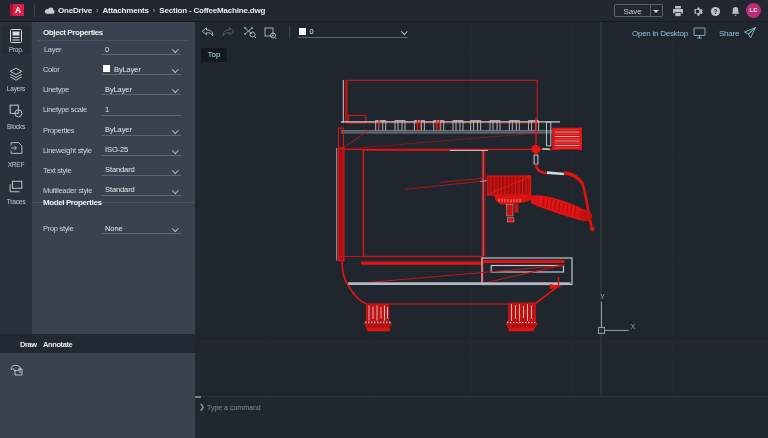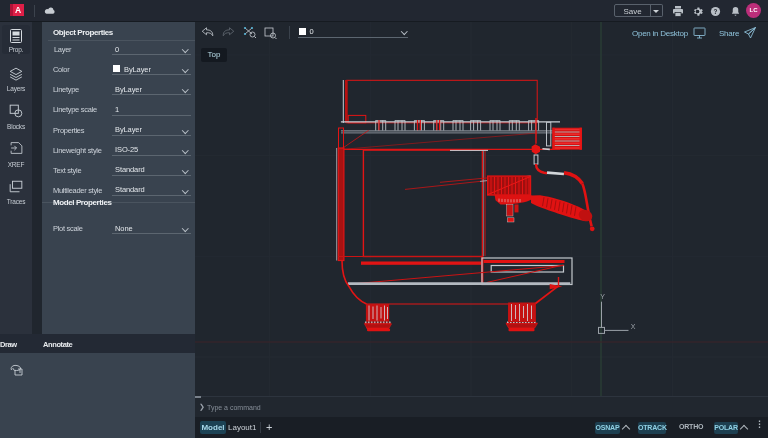--- a/index.html
+++ b/index.html
@@ -1,21 +1,21 @@
 <!DOCTYPE html>
 <html><head>
 <meta charset="utf-8">
 <style>
   html,body{margin:0;padding:0;background:#20262e;}
   #root{position:relative;width:768px;height:438px;overflow:hidden;
     font-family:"Liberation Sans",sans-serif;-webkit-font-smoothing:antialiased;}
   .abs{position:absolute;}
   #topbar{left:0;top:0;width:768px;height:22px;background:#222731;border-bottom:1px solid #161b21;box-sizing:border-box;}
   #sidebar{left:0;top:22px;width:32px;height:312px;background:#2b313c;}
-  #panel{left:32px;top:22px;width:163px;height:312px;background:#39434f;margin-left:10px;}
+  #panel{left:32px;top:22px;width:163px;height:312px;background:#39434f;}
   #tabbar{left:0;top:334px;width:195px;height:19px;background:#232934;}
   #toolpanel{left:0;top:353px;width:195px;height:85px;background:#39434f;}
   #canvas{left:195px;top:22px;width:573px;height:374px;background:#20262e;}
   #cmdrow{left:195px;top:396px;width:573px;height:21px;background:#21272f;border-top:1px solid #2d343e;box-sizing:border-box;}
   #tabsrow{left:195px;top:417px;width:573px;height:21px;background:#191e25;}
   .lbl{color:#cdd3da;font-size:7.5px;letter-spacing:-0.3px;}
   .val{color:#e2e6ea;font-size:7.5px;letter-spacing:-0.1px;}
   .hdr{color:#eef1f4;font-size:8px;font-weight:bold;letter-spacing:-0.4px;}
   .uline{position:absolute;height:1px;background:#5c6670;}
   .chev{position:absolute;width:3.5px;height:3.5px;border-right:1px solid #b9c0c7;border-bottom:1px solid #b9c0c7;transform:rotate(45deg);}
@@ -34,20 +34,21 @@
     <svg class="abs" style="left:10px;top:4px" width="14" height="12" viewBox="0 0 14 12">
       <rect x="0" y="0" width="14" height="12" fill="#de1f47"></rect>
       <polygon points="0,0 3,0 3,12 0,12" fill="#b01338"></polygon>
       <text x="8" y="9.2" font-size="8.5" font-weight="bold" fill="#fff" text-anchor="middle" font-family="Liberation Sans">A</text>
     </svg>
     <div class="abs" style="left:34px;top:5px;width:1px;height:12px;background:#3c434d"></div>
 
     <svg class="abs" style="left:44px;top:6px" width="12" height="9" viewBox="0 0 24 18">
       <path d="M19 8a5.5 5.5 0 0 0-10.6-1.7A4.6 4.6 0 0 0 5 15.5h13a4 4 0 0 0 1-7.5z" fill="#c7ccd2"></path>
     </svg>
+    <div class="abs" style="left:58px;top:5.5px;color:#e8ebee;font-size:8px;letter-spacing:-0.2px;font-weight:bold;white-space:nowrap">OneDrive&nbsp;&nbsp;<span style="color:#9aa2ab;font-weight:normal">›</span>&nbsp;&nbsp;Attachments&nbsp;&nbsp;<span style="color:#9aa2ab;font-weight:normal">›</span>&nbsp;&nbsp;Section - CoffeeMachine.dwg</div>
 
     <div class="abs" style="left:614px;top:4px;width:37px;height:13px;border:1px solid #59616c;border-radius:2px 0 0 2px;color:#ccd1d6;text-align:center;line-height:13px;box-sizing:border-box;font-size:8px">Save</div>
     <div class="abs" style="left:650px;top:4px;width:13px;height:13px;border:1px solid #59616c;border-left:none;border-radius:0 2px 2px 0;box-sizing:border-box">
       <div class="abs" style="left:3px;top:5px;width:0;height:0;border-left:3px solid transparent;border-right:3px solid transparent;border-top:3.5px solid #ccd1d6"></div>
     </div>
 
     <svg class="abs" style="left:672px;top:6px" width="12" height="11" viewBox="0 0 24 22">
       <rect x="6" y="0" width="12" height="5" fill="#b9bfc6"></rect>
       <rect x="2" y="6" width="20" height="9" rx="1.5" fill="#b9bfc6"></rect>
       <rect x="6" y="13" width="12" height="8" fill="#b9bfc6" stroke="#21262f" stroke-width="1.5"></rect>
@@ -145,27 +146,27 @@
     <div class="abs lbl" style="left:11px;top:143.8px">Text style</div>
     <div class="abs val" style="left:73px;top:143.3px">Standard</div>
     <div class="uline" style="left:70px;top:153.1px;width:79px"></div>
     <div class="chev" style="left:141px;top:146px"></div>
     <div class="abs lbl" style="left:11px;top:163.9px">Multileader style</div>
     <div class="abs val" style="left:73px;top:163.4px">Standard</div>
     <div class="uline" style="left:70px;top:173.2px;width:79px"></div>
     <div class="chev" style="left:141px;top:166px"></div>
     <div class="sep" style="left:0;top:179.5px;width:163px"></div>
     <div class="abs hdr" style="left:11px;top:176px">Model Properties</div>
-    <div class="abs lbl" style="left:11px;top:202.2px">Plot scale</div>
+    <div class="abs lbl" style="left:11px;top:202.2px">Prop style</div>
     <div class="abs val" style="left:73px;top:201.7px">None</div>
     <div class="uline" style="left:70px;top:211.4px;width:79px"></div>
     <div class="chev" style="left:141px;top:204px"></div>
   </div>
   <div class="abs" id="tabbar">
-    <div class="abs tb" style="left:0;top:5.5px">Draw</div>
+    <div class="abs tb" style="left:20px;top:5.5px">Draw</div>
     <div class="abs tb" style="left:43px;top:5.5px">Annotate</div>
     <div class="abs tb" style="left:87px;top:23px">Modify</div>
   </div>
   <div class="abs" id="toolpanel">
     <svg class="abs" style="left:10px;top:10px" width="15" height="14" viewBox="0 0 30 28">
       <g fill="none" stroke="#cfd4da" stroke-width="1.7">
         <path d="M3 14c-2-3 0-8 5-9 5-1 12 1 13 5 1 3-3 5-8 5-5 0-8-2-7-5"></path>
         <path d="M10 14v10h14V12h-8"></path>
         <path d="M20 12v8"></path>
       </g>
@@ -454,26 +455,13 @@
       </g>
     </svg>
 
     <div class="abs" style="left:6px;top:26px;width:26px;height:14px;background:#141920;border-radius:2px;color:#b9dde8;font-size:8px;text-align:center;line-height:14px">Top</div>
   </div>
   <div class="abs" id="cmdrow">
     <div class="abs" style="left:0px;top:-1px;width:6px;height:2px;background:#79818b"></div>
     <div class="abs" style="left:4px;top:6px;color:#9aa2ab;font-size:7px">❯</div>
     <div class="abs" style="left:12px;top:6.5px;color:#868e98;font-size:7px">Type a command</div>
   </div>
-  <div class="abs" id="tabsrow">
-    <div class="abs" style="left:5px;top:4px;width:26px;height:13px;background:#1c4254;border-radius:2px;color:#a8d8ea;font-size:8px;font-weight:bold;text-align:center;line-height:13px">Model</div>
-    <div class="abs" style="left:33px;top:4px;width:28px;height:13px;color:#ccd2d8;font-size:8px;text-align:center;line-height:13px">Layout1</div>
-    <div class="abs" style="left:65px;top:5px;width:1px;height:11px;background:#343b44"></div>
-    <div class="abs" style="left:71px;top:3px;color:#ccd2d8;font-size:11px;line-height:14px">+</div>
-    <div class="statbtn" style="left:400px;top:4.5px;width:25px">OSNAP</div>
-    <div class="caret" style="left:428px;top:8.5px"></div>
-    <div class="statbtn" style="left:443px;top:4.5px;width:28px">OTRACK</div>
-    <div class="abs" style="left:484px;top:6px;color:#aeb6bd;font-size:7px;font-weight:bold;letter-spacing:-0.2px">ORTHO</div>
-    <div class="statbtn" style="left:519px;top:4.5px;width:24px">POLAR</div>
-    <div class="caret" style="left:546px;top:8.5px"></div>
-    <div class="abs" style="left:560px;top:2px;color:#aeb6bd;font-size:9px;font-weight:bold;letter-spacing:0">⋮</div>
-  </div>
 </div>
 
 </body></html>

